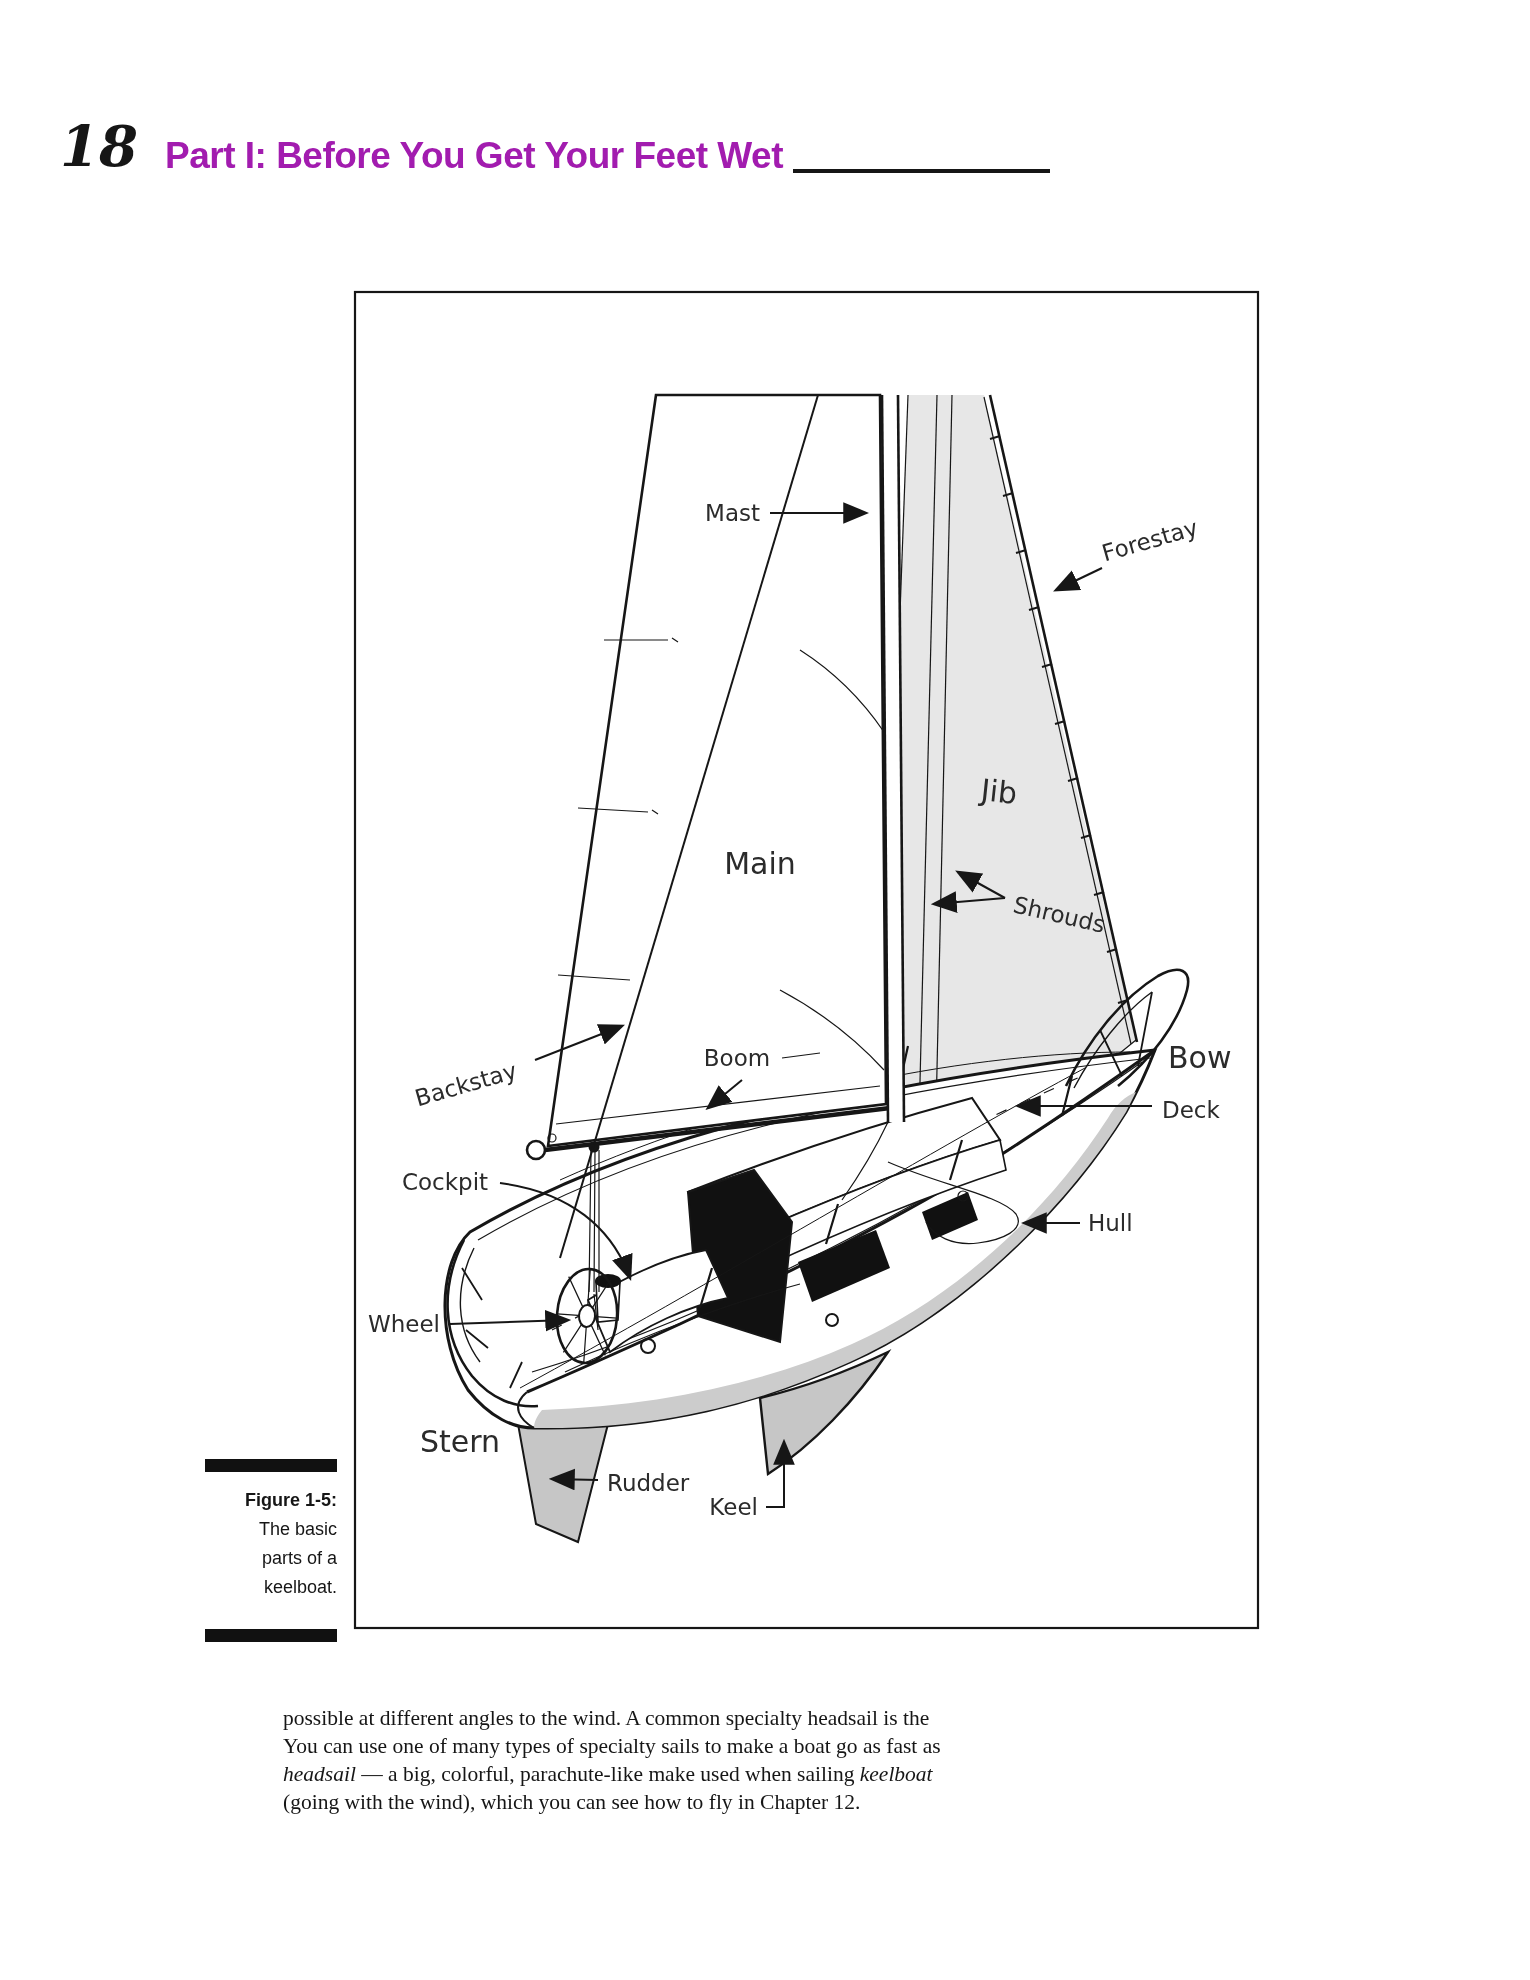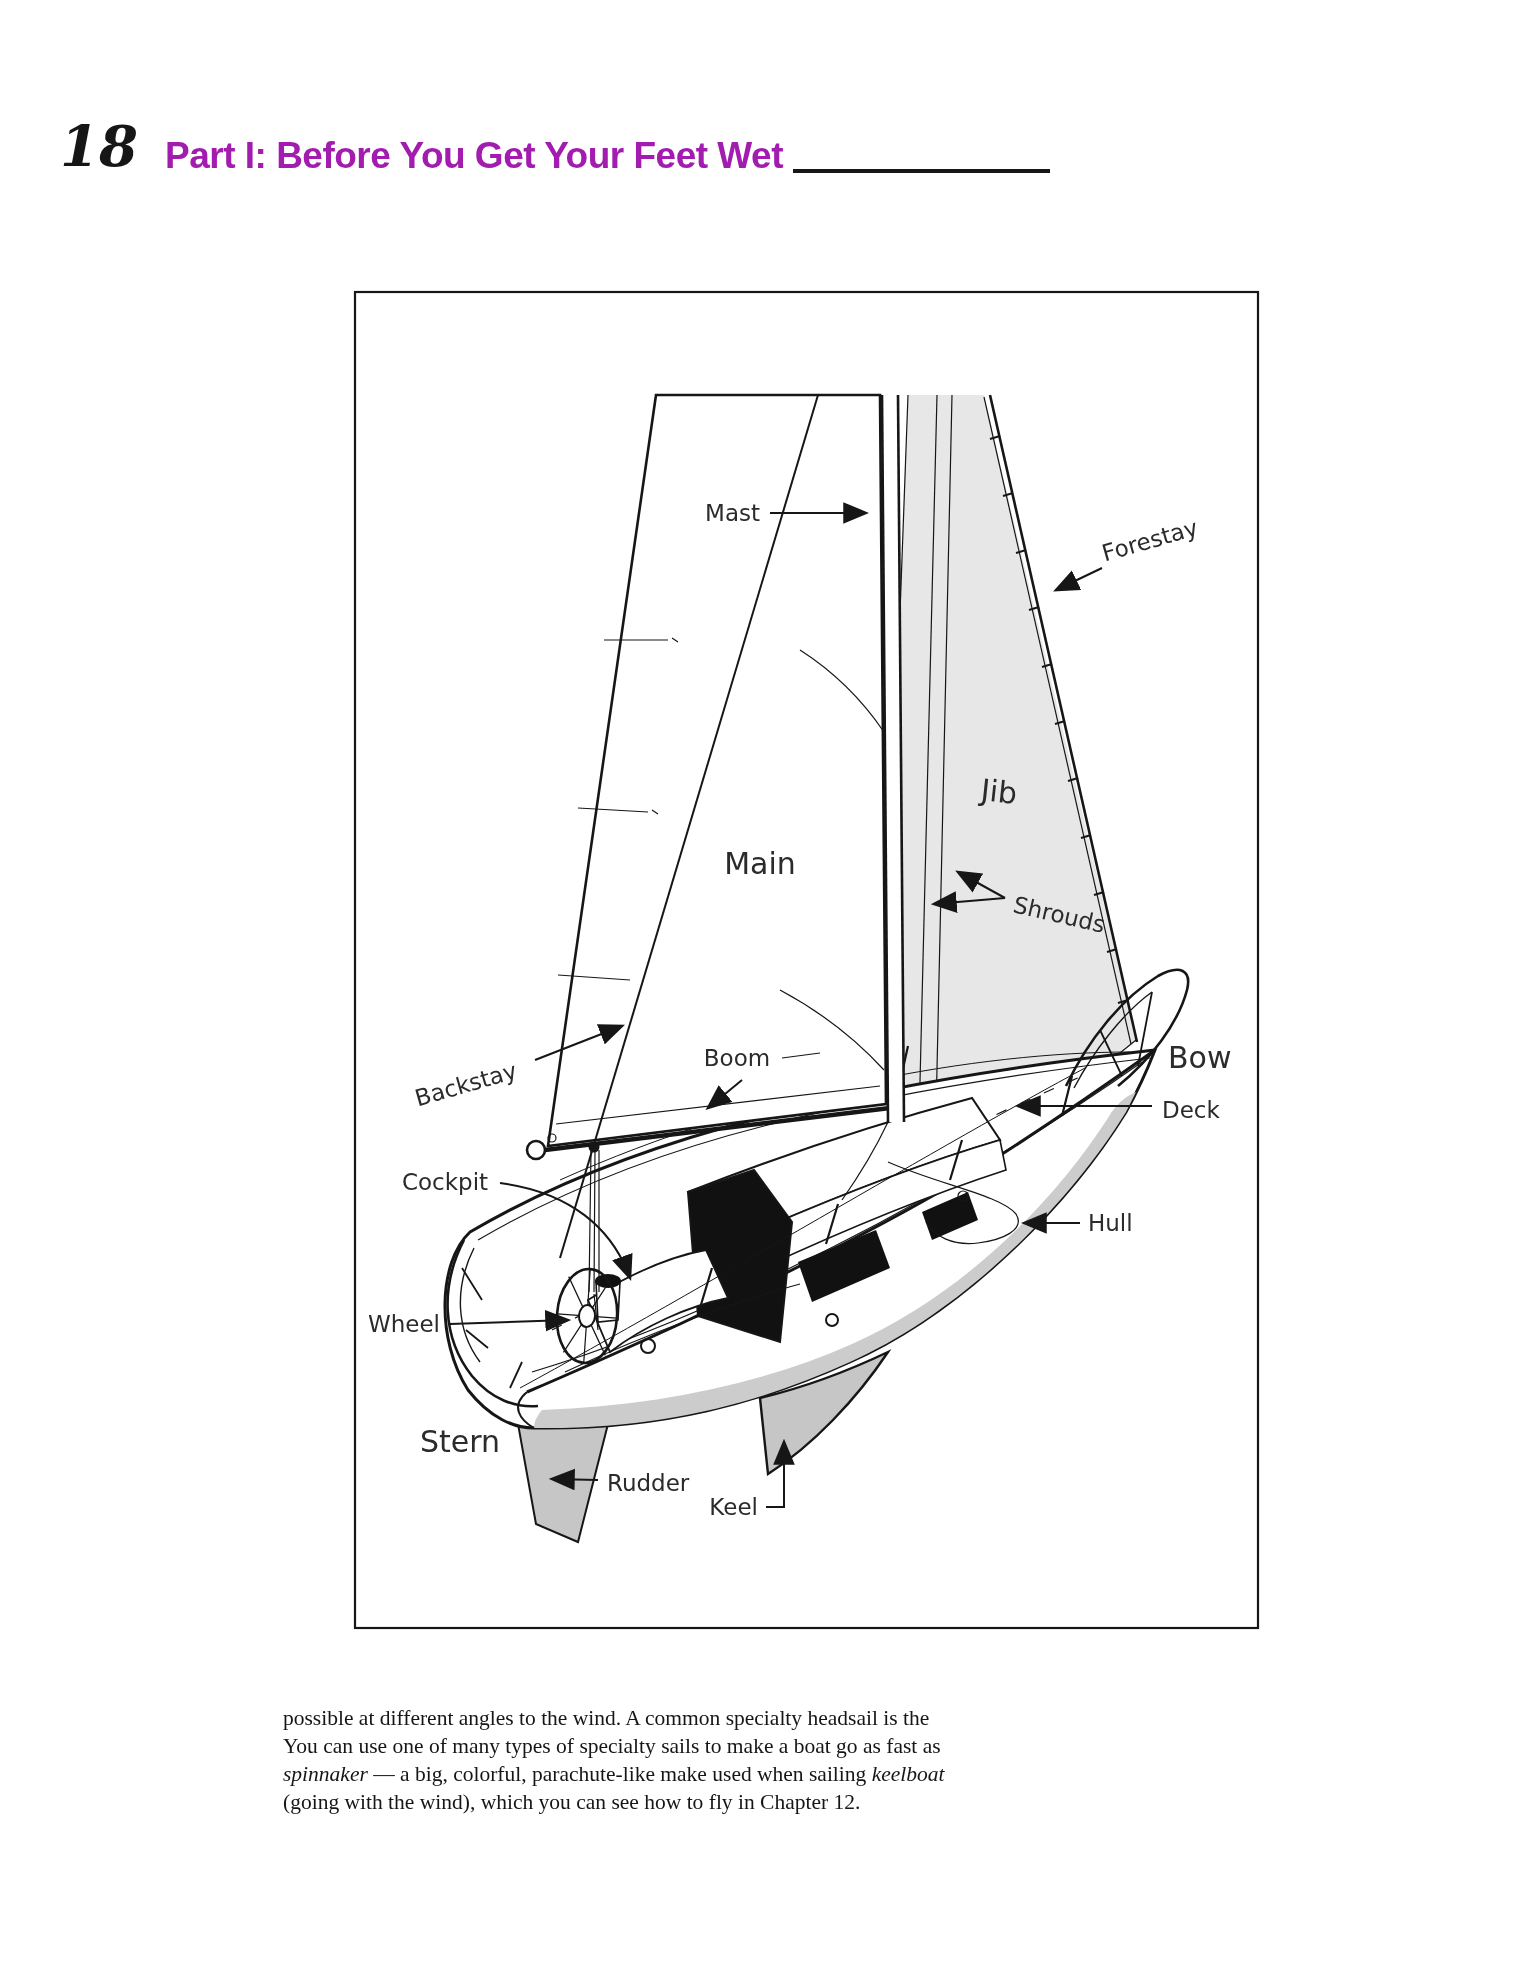--- a/index.html
+++ b/index.html
@@ -205,21 +205,31 @@
       <text class="lbl-big" x="460" y="1452" text-anchor="middle">Stern</text>
 
       <text class="lbl" x="607" y="1491">Rudder</text>
       <path d="M598,1480 L552,1479" class="ink med" marker-end="url(#arrow)"></path>
 
       <text class="lbl" x="758" y="1515" text-anchor="end">Keel</text>
       <path d="M766,1507 L784,1507 L784,1442" class="ink med" fill="none" marker-end="url(#arrow)"></path>
     </g>
   </svg>
 
+  <div id="figcap">
+    <div class="bar"></div>
+    <div class="captext">
+      <div class="capbold">Figure 1-5:</div>
+      <div>The basic</div>
+      <div>parts of a</div>
+      <div>keelboat.</div>
+    </div>
+    <div class="bar"></div>
+  </div>
 
   <div id="bodypara">
     <div class="pline"><span>possible at different angles to the wind. A common specialty headsail is the</span></div>
     <div class="pline"><span>You can use one of many types of specialty sails to make a boat go as fast as</span></div>
-    <div class="pline"><em>spinnaker</em><span> — a big, colorful, parachute-like make used when sailing </span><em>keelboat</em></div>
+    <div class="pline"><em>headsail</em><span> — a big, colorful, parachute-like make used when sailing </span><em>keelboat</em></div>
     <div class="pline"><span>(going with the wind), which you can see how to fly in Chapter 12.</span></div>
   </div>
 
 </div>
 
 </body></html>

